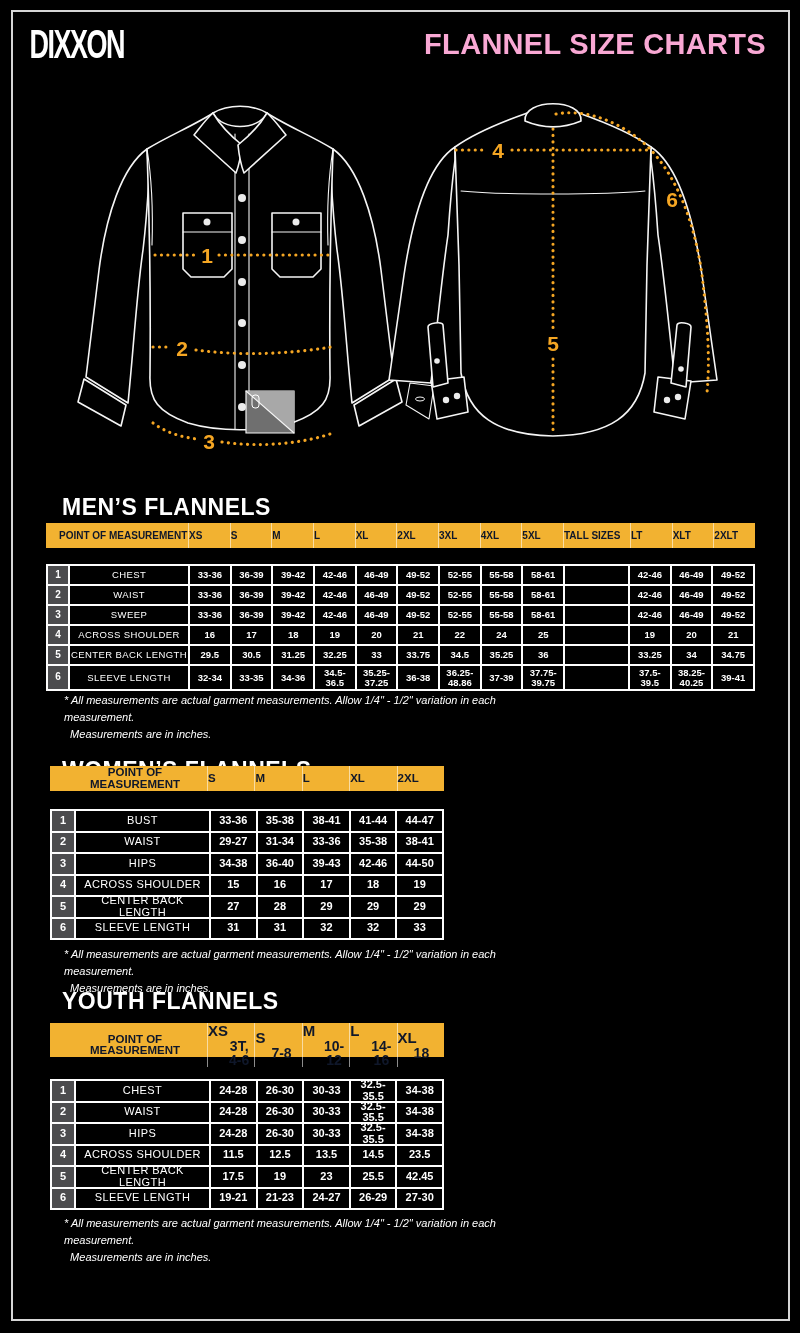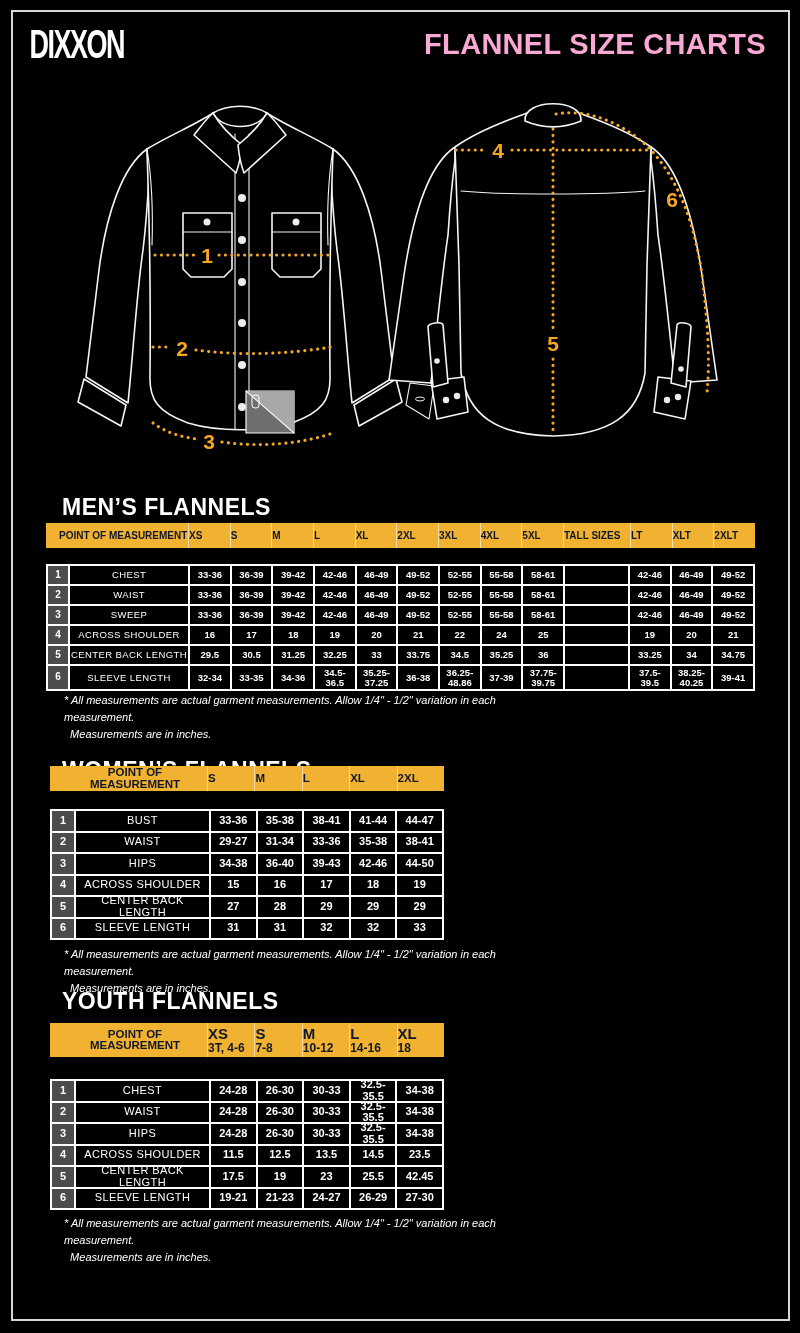--- a/index.html
+++ b/index.html
@@ -41,21 +41,21 @@
   .thead.youth{left:50px;top:1023px;width:394px;height:34px;
     grid-template-columns:157px repeat(5,1fr);}
   .th{display:flex;flex-direction:column;justify-content:center;align-items:flex-start;
     text-align:center;line-height:1;}
   .th + .th{border-left:1px solid rgba(255,255,255,.55);}
   .th-label{align-items:flex-start;padding-left:13px;}
   .th-main{font-weight:800;}
   .thead.men .th-main,.thead.men .th-label{font-size:10px;font-weight:800;}
   .thead.women .th-main,.thead.women .th-label,.thead.youth .th-label{font-size:11.5px;font-weight:800;}
   .thead.youth .th-main{font-size:15px;}
-  .th-sub{font-size:12px;font-weight:700;margin-top:1px;}
+  .th-sub{font-size:14px;font-weight:700;margin-top:1px;margin-left:16px;}
   
   .tbl{position:absolute;display:grid;background:#FDFDFD;padding:2px;gap:2px;}
   .tbl.men{left:46px;top:564px;width:709px;
     grid-template-columns:20px 118px repeat(9,1fr) 63px repeat(3,1fr);
     grid-template-rows:repeat(5,18px) 23px;}
   .tbl.women{left:50px;top:809px;width:394px;
     grid-template-columns:22px 133px repeat(5,1fr);
     grid-template-rows:repeat(6,19.5px);}
   .tbl.youth{left:50px;top:1079px;width:394px;
     grid-template-columns:22px 133px repeat(5,1fr);

